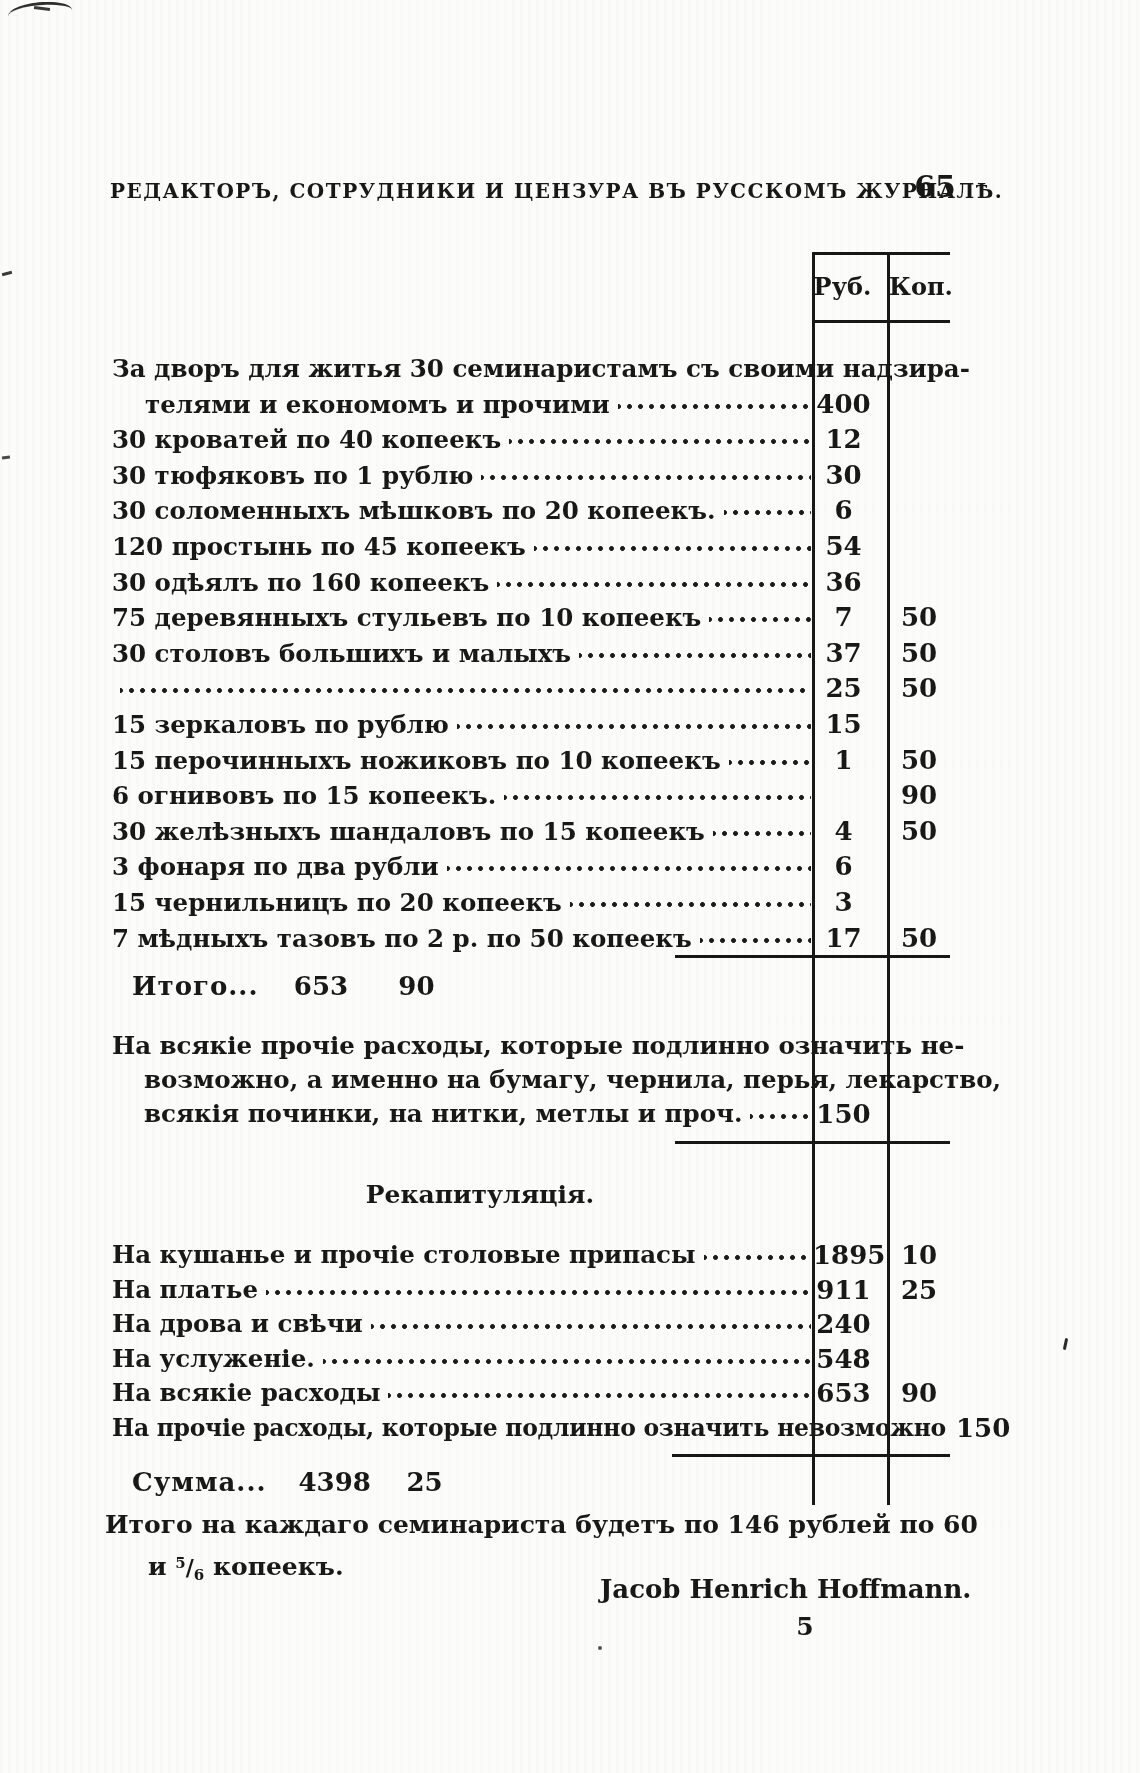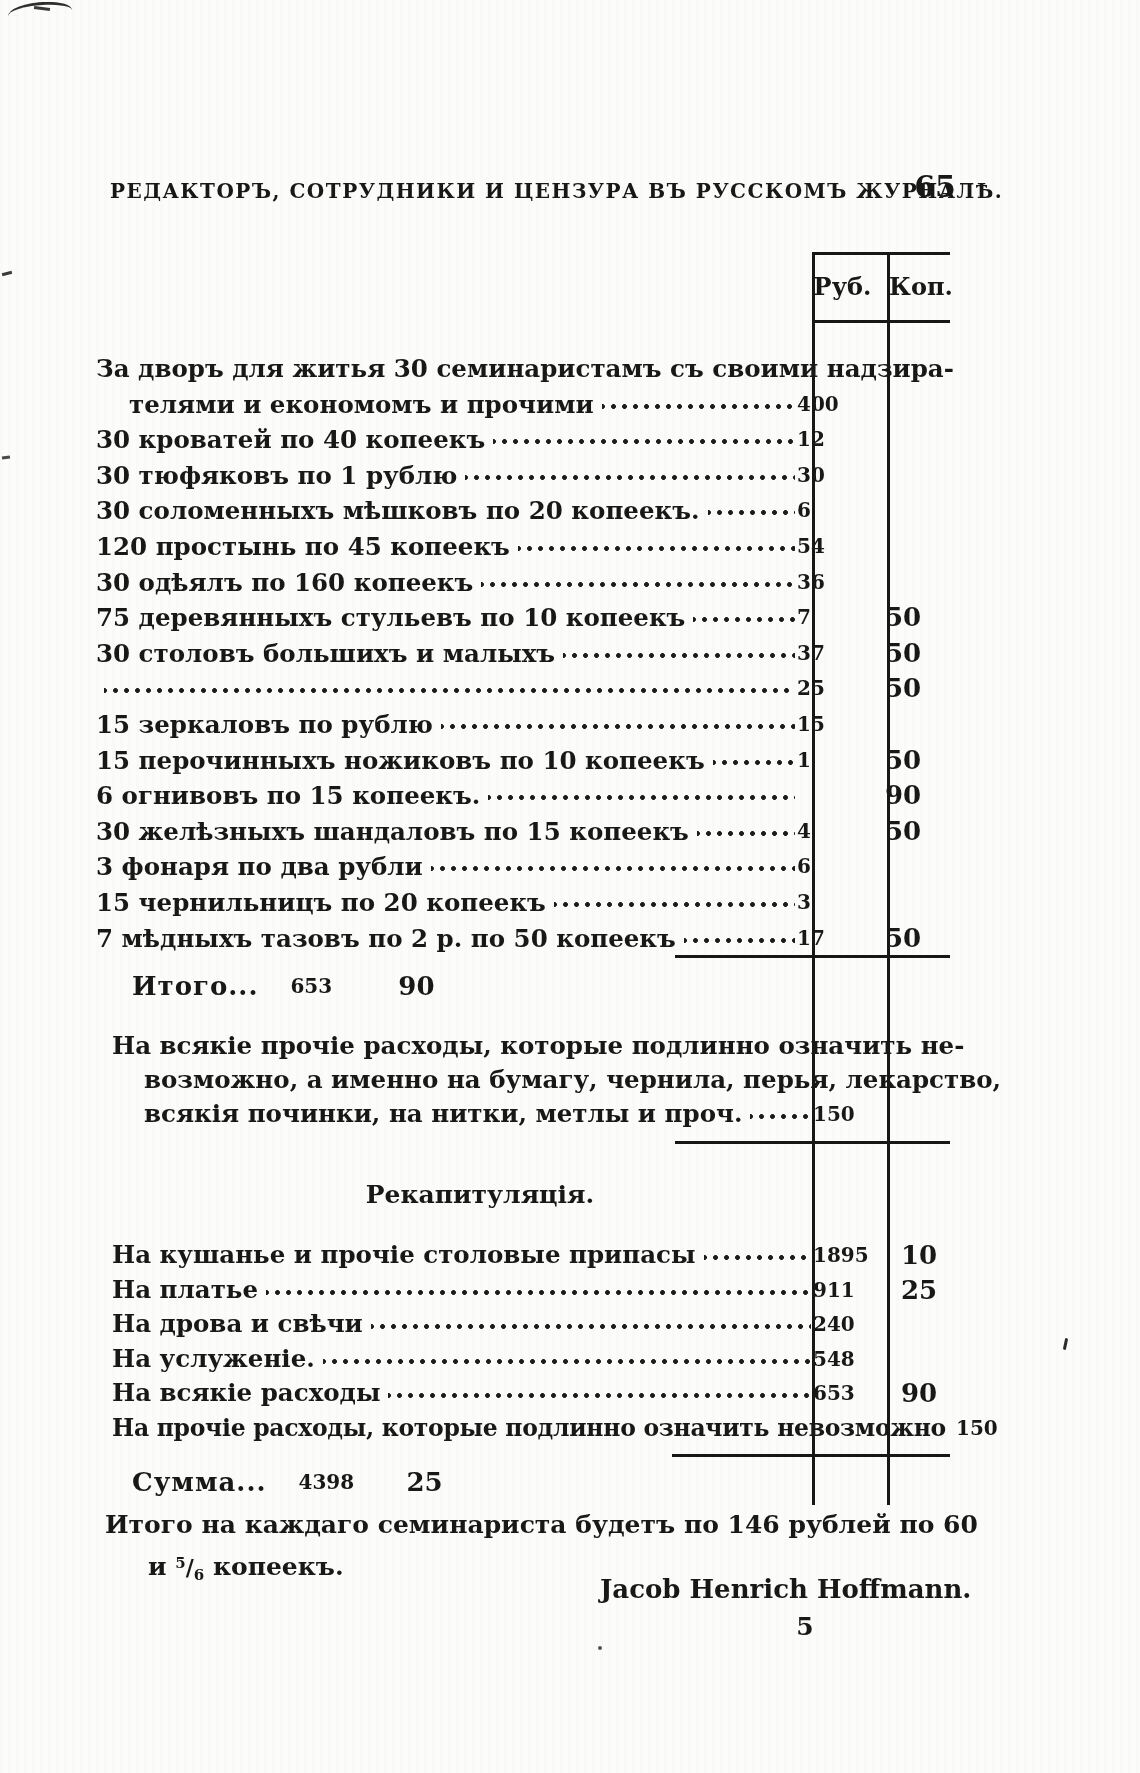--- a/index.html
+++ b/index.html
@@ -31,38 +31,38 @@
   .hrule{position:absolute;height:3px;background:#171715;}
   .r-top{left:812px;top:252px;width:138px;}
   .r-colhead{left:812px;top:320px;width:138px;}
   .r-itogo{left:675px;top:955px;width:275px;}
   .r-recap{left:675px;top:1141px;width:275px;}
   .r-summa{left:672px;top:1454px;width:278px;}
   .col-head{position:absolute;top:272px;font-size:24px;line-height:30px;text-align:center;}
   .rub-head{left:813px;width:59px;}
   .kop-head{left:888px;width:66px;}
   
-  .t1{position:absolute;left:96px;top:351px;width:838px;}
+  .t1{position:absolute;left:112px;top:351px;width:838px;}
   .t2{position:absolute;left:112px;top:1238px;width:838px;}
   .t-row{display:flex;height:35.6px;}
   .t2 .t-row{height:34.6px;}
   .t-row span{line-height:35.6px;white-space:nowrap;}
   .t2 .t-row span{line-height:34.6px;}
   .lbl{font-size:24.5px;}
   .ind{padding-left:33px;}
   .tight{font-size:23.5px;letter-spacing:-0.3px;}
   .leader{
     flex:1;margin-left:8px;margin-right:2px;
     background-image:radial-gradient(circle, #1c1c1a 2.1px, transparent 2.7px);
     background-size:11px 11px;
     background-position:6px 14px;
     background-repeat:repeat-x;
   }
   .leader.blank{background:none;}
-  .cell-rub{width:75px;box-sizing:border-box;padding-right:14px;text-align:left;font-size:20px;}
+  .cell-rub{width:75px;box-sizing:border-box;padding-right:14px;text-align:center;font-size:26px;}
   .cell-kop{width:62px;box-sizing:border-box;text-align:center;font-size:26px;}
   
   .itogo,.summa{
     position:absolute;left:112px;width:838px;height:36px;display:flex;
   }
   .itogo{top:968px;}
   .summa{top:1464px;}
   .itogo span,.summa span{line-height:36px;white-space:nowrap;margin-left:20px;}
   .total-lbl{margin-left:auto;padding-right:12px;font-size:26px;letter-spacing:1px;}
   

